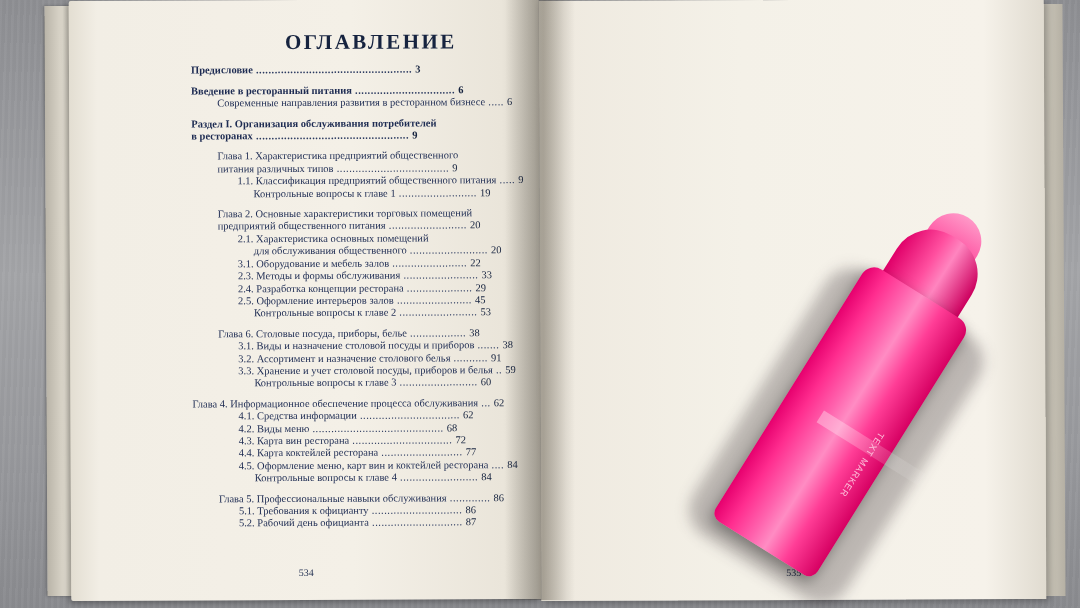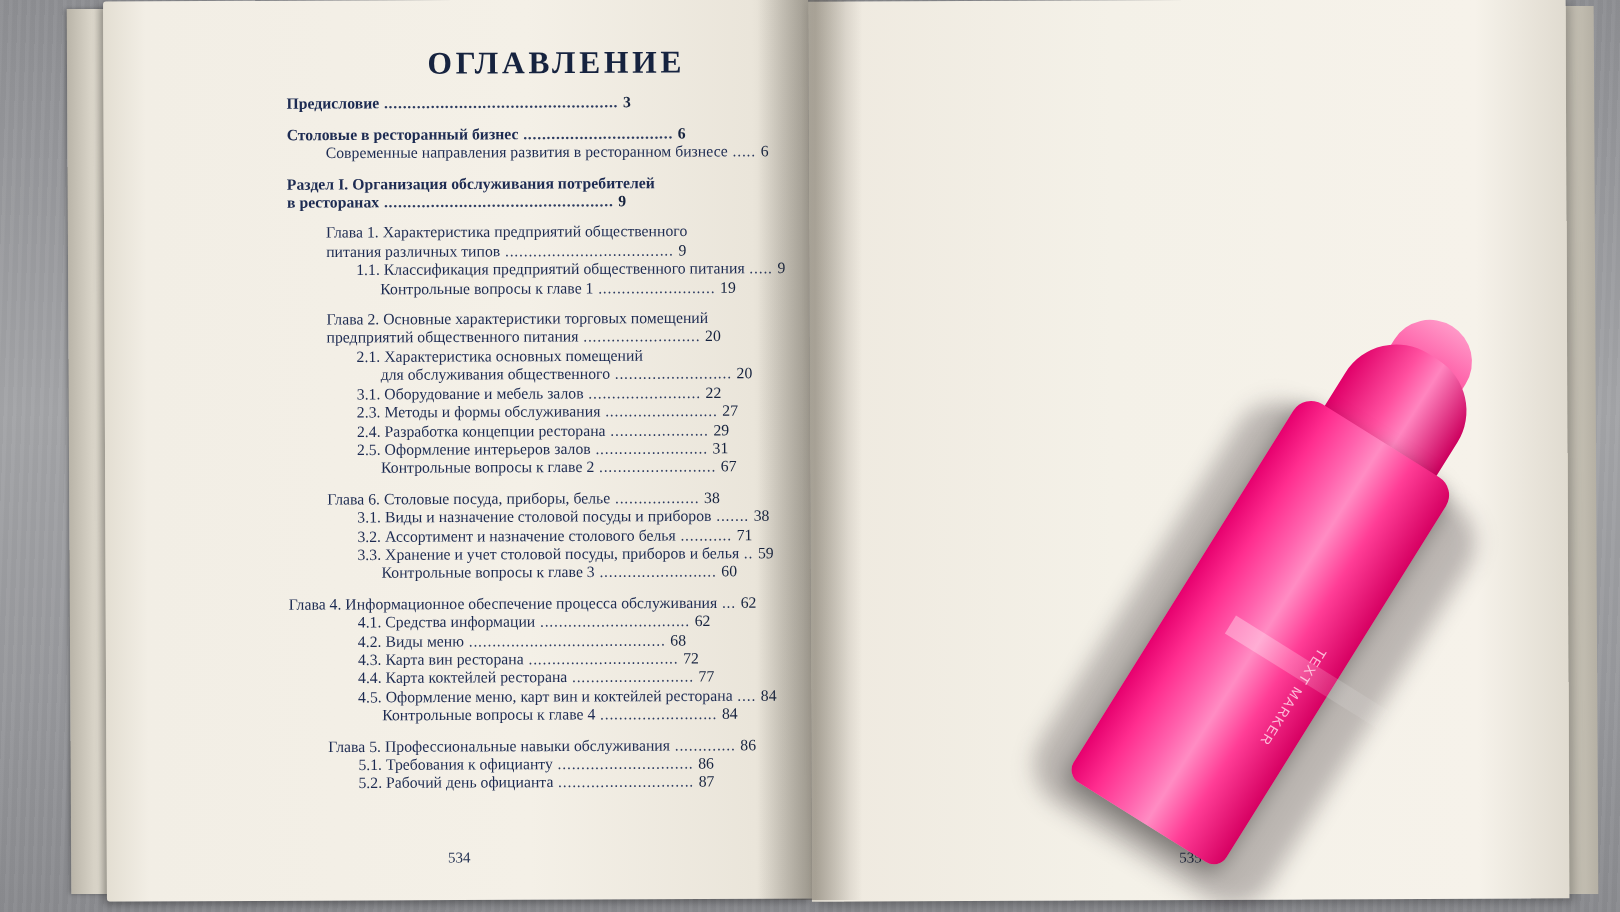--- a/index.html
+++ b/index.html
@@ -146,44 +146,44 @@
 
   <div id="page-edge-left"></div>
   <div id="page-edge-right"></div>
 
   <div class="page" id="page-left">
     <div class="col" id="col-left">
       <div class="doc-title">ОГЛАВЛЕНИЕ</div>
       <div id="entries-left">
           <div class="entry i0 b"><span class="t">Предисловие</span><span class="leader"> .................................................. </span><span class="pg">3</span></div>
           <div class="gap"></div>
-          <div class="entry i0 b"><span class="t">Столовые в ресторанный бизнес</span><span class="leader"> ................................ </span><span class="pg">6</span></div>
+          <div class="entry i0 b"><span class="t">Введение в ресторанный питания</span><span class="leader"> ................................ </span><span class="pg">6</span></div>
           <div class="entry i1"><span class="t">Современные направления развития в ресторанном бизнесе</span><span class="leader"> ..... </span><span class="pg">6</span></div>
           <div class="gap"></div>
           <div class="entry i0 b"><span class="t">Раздел I. Организация обслуживания потребителей</span></div>
           <div class="entry i0 b"><span class="t">в ресторанах</span><span class="leader"> ................................................. </span><span class="pg">9</span></div>
           <div class="gap"></div>
           <div class="entry i1"><span class="t">Глава 1. Характеристика предприятий общественного</span></div>
           <div class="entry i1"><span class="t">питания различных типов</span><span class="leader"> .................................... </span><span class="pg">9</span></div>
           <div class="entry i2"><span class="t">1.1. Классификация предприятий общественного питания</span><span class="leader"> ..... </span><span class="pg">9</span></div>
           <div class="entry i3"><span class="t">Контрольные вопросы к главе 1</span><span class="leader"> ......................... </span><span class="pg">19</span></div>
           <div class="gap"></div>
           <div class="entry i1"><span class="t">Глава 2. Основные характеристики торговых помещений</span></div>
           <div class="entry i1"><span class="t">предприятий общественного питания</span><span class="leader"> ......................... </span><span class="pg">20</span></div>
           <div class="entry i2"><span class="t">2.1. Характеристика основных помещений</span></div>
           <div class="entry i3"><span class="t">для обслуживания общественного</span><span class="leader"> ......................... </span><span class="pg">20</span></div>
           <div class="entry i2"><span class="t">3.1. Оборудование и мебель залов</span><span class="leader"> ........................ </span><span class="pg">22</span></div>
-          <div class="entry i2"><span class="t">2.3. Методы и формы обслуживания</span><span class="leader"> ........................ </span><span class="pg">27</span></div>
+          <div class="entry i2"><span class="t">2.3. Методы и формы обслуживания</span><span class="leader"> ........................ </span><span class="pg">33</span></div>
           <div class="entry i2"><span class="t">2.4. Разработка концепции ресторана</span><span class="leader"> ..................... </span><span class="pg">29</span></div>
-          <div class="entry i2"><span class="t">2.5. Оформление интерьеров залов</span><span class="leader"> ........................ </span><span class="pg">31</span></div>
-          <div class="entry i3"><span class="t">Контрольные вопросы к главе 2</span><span class="leader"> ......................... </span><span class="pg">67</span></div>
+          <div class="entry i2"><span class="t">2.5. Оформление интерьеров залов</span><span class="leader"> ........................ </span><span class="pg">45</span></div>
+          <div class="entry i3"><span class="t">Контрольные вопросы к главе 2</span><span class="leader"> ......................... </span><span class="pg">53</span></div>
           <div class="gap"></div>
           <div class="entry i1"><span class="t">Глава 6. Столовые посуда, приборы, белье</span><span class="leader"> .................. </span><span class="pg">38</span></div>
           <div class="entry i2"><span class="t">3.1. Виды и назначение столовой посуды и приборов</span><span class="leader"> ....... </span><span class="pg">38</span></div>
-          <div class="entry i2"><span class="t">3.2. Ассортимент и назначение столового белья</span><span class="leader"> ........... </span><span class="pg">71</span></div>
+          <div class="entry i2"><span class="t">3.2. Ассортимент и назначение столового белья</span><span class="leader"> ........... </span><span class="pg">91</span></div>
           <div class="entry i2"><span class="t">3.3. Хранение и учет столовой посуды, приборов и белья</span><span class="leader"> .. </span><span class="pg">59</span></div>
           <div class="entry i3"><span class="t">Контрольные вопросы к главе 3</span><span class="leader"> ......................... </span><span class="pg">60</span></div>
           <div class="gap"></div>
           <div class="entry i0"><span class="t">Глава 4. Информационное обеспечение процесса обслуживания</span><span class="leader"> ... </span><span class="pg">62</span></div>
           <div class="entry i2"><span class="t">4.1. Средства информации</span><span class="leader"> ................................ </span><span class="pg">62</span></div>
           <div class="entry i2"><span class="t">4.2. Виды меню</span><span class="leader"> .......................................... </span><span class="pg">68</span></div>
           <div class="entry i2"><span class="t">4.3. Карта вин ресторана</span><span class="leader"> ................................ </span><span class="pg">72</span></div>
           <div class="entry i2"><span class="t">4.4. Карта коктейлей ресторана</span><span class="leader"> .......................... </span><span class="pg">77</span></div>
           <div class="entry i2"><span class="t">4.5. Оформление меню, карт вин и коктейлей ресторана</span><span class="leader"> .... </span><span class="pg">84</span></div>
           <div class="entry i3"><span class="t">Контрольные вопросы к главе 4</span><span class="leader"> ......................... </span><span class="pg">84</span></div>

